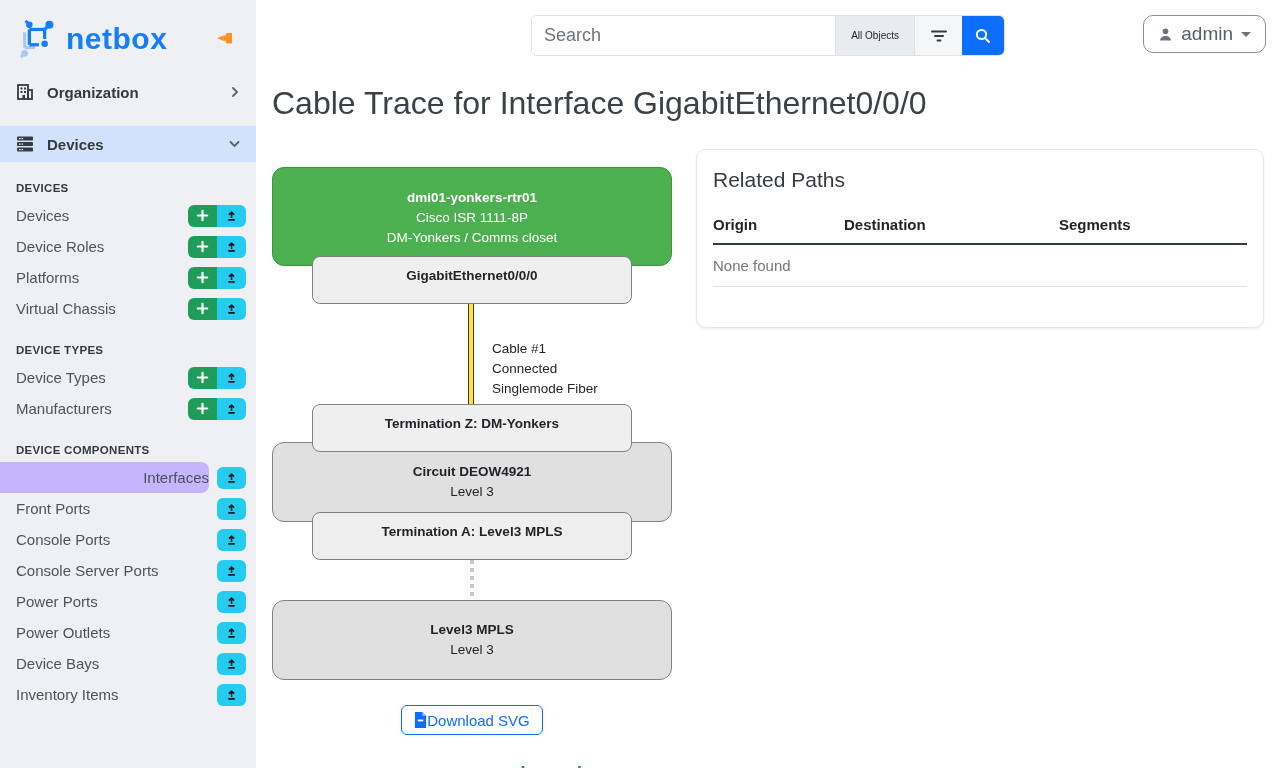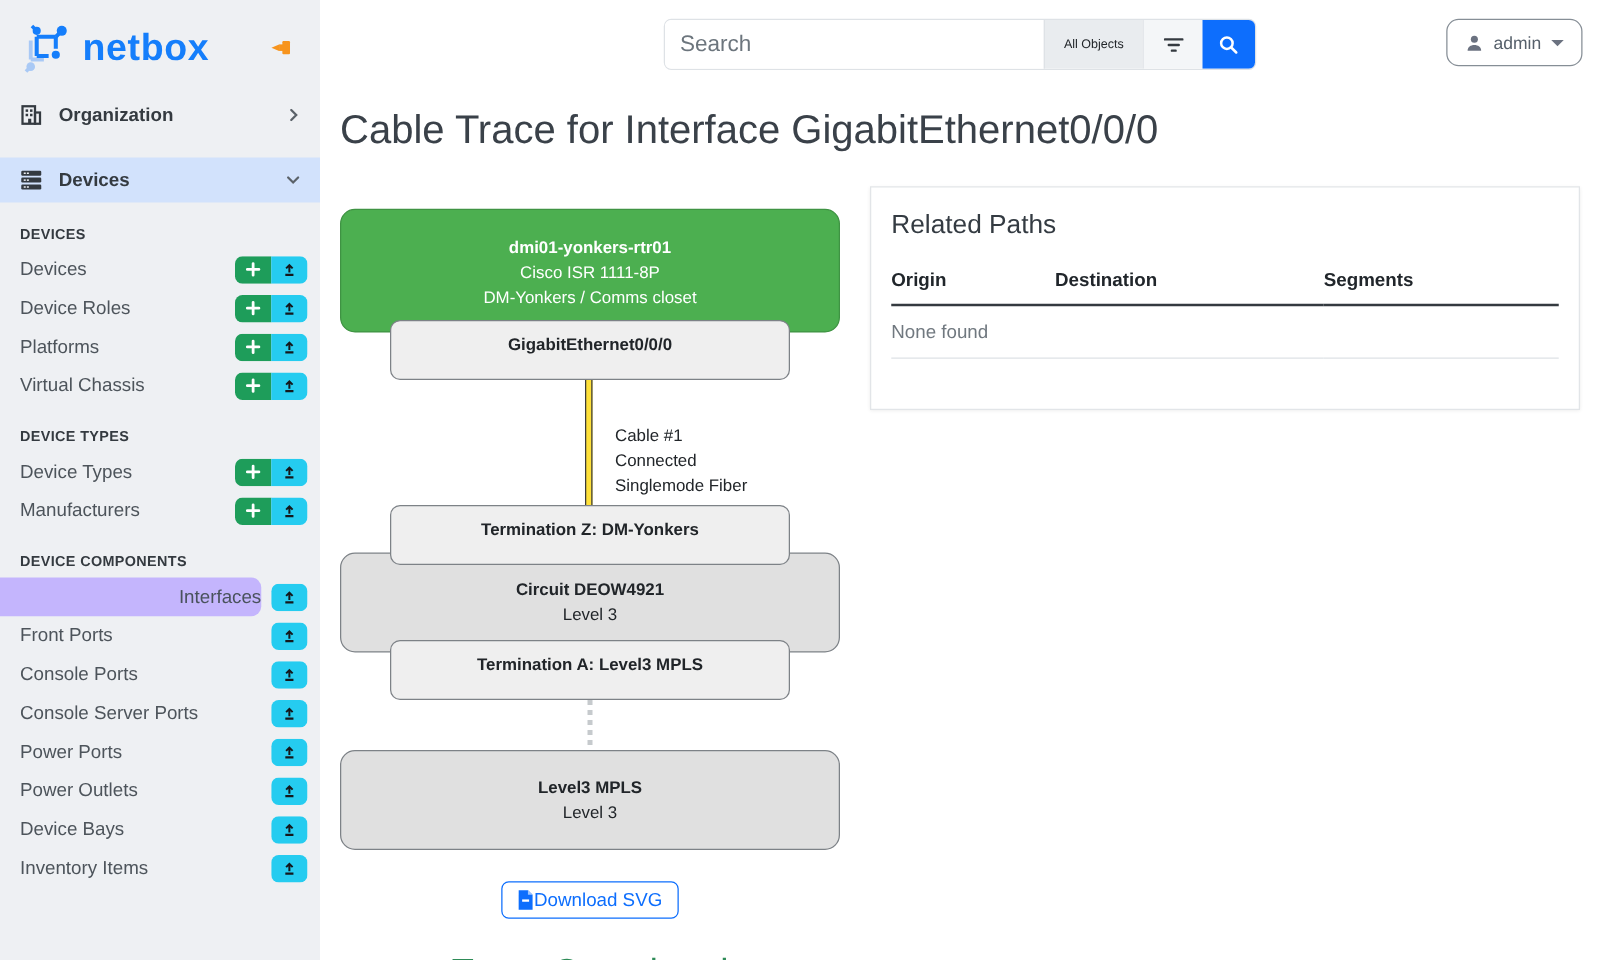--- a/index.html
+++ b/index.html
@@ -40,21 +40,21 @@
                        font-family:"Liberation Sans",sans-serif; color:#212529; background:#fff; }
   .searchgroup input::placeholder { color:#6c757d; }
   .scope { display:flex; align-items:center; padding:0 15px; background:#e9ecef;
            border-left:1px solid #dee2e6; font-size:10px; color:#212529; cursor:pointer; }
   .filterbtn { width:48px; display:flex; align-items:center; justify-content:center;
                background:#f4f6f8; border-left:1px solid #dee2e6; cursor:pointer; }
   .searchbtn { width:42px; display:flex; align-items:center; justify-content:center;
                background:#0d6efd; border:none; cursor:pointer; }
   .userbtn { position:absolute; right:14px; top:15px; height:38px; display:flex; align-items:center;
              gap:8px; padding:0 14px; border:1px solid #868e96; border-radius:10px;
-             background:#fff; color:#56606b; font-size:14px; cursor:pointer; }
+             background:#fff; color:#56606b; font-size:19px; cursor:pointer; }
   .caret { width:0; height:0; border-left:5px solid transparent; border-right:5px solid transparent;
            border-top:5px solid #6b7280; }
 
   
   .page-title { font-size:32px; font-weight:400; color:#3a4149; margin:14px 0 0 16px; }
   .content-row { display:flex; align-items:flex-start; margin-top:27px; }
 
   
   .trace-col { width:400px; margin-left:16px; padding-top:18px; display:flex;
                flex-direction:column; align-items:center; }
@@ -78,21 +78,21 @@
   .box-net { width:400px; height:80px; background:#e0e0e0; border:1px solid #7d8287;
              border-radius:12px; padding-top:19px; line-height:20px; color:#212529; }
   .dl-btn { margin-top:25px; display:inline-flex; align-items:center; gap:0;
             padding:5px 12px; height:30px; border:1px solid #0d6efd; border-radius:6px;
             background:#fff; color:#0d6efd; font-size:15px; cursor:pointer;
             font-family:"Liberation Sans",sans-serif; }
   .trace-status { margin-top:27px; font-size:29px; color:#2e8b57; }
 
   
   .card { width:568px; margin-left:24px; background:#fff; border:1px solid #e2e5e8;
-          border-radius:0; box-shadow:0 1px 3px rgba(0,0,0,.08); padding:18px 16px 14px; }
+          border-radius:10px; box-shadow:0 1px 3px rgba(0,0,0,.08); padding:18px 16px 14px; }
   .card h2 { font-size:21px; font-weight:400; color:#343b42; margin-bottom:20px; }
   .card table { width:100%; border-collapse:collapse; }
   .card th { text-align:left; font-size:15px; color:#21262b; padding:4px 0 10px;
              border-bottom:2px solid #343a40; }
   .card td { font-size:15px; color:#70787f; padding:12px 0;
              border-bottom:1px solid #dee2e6; }
   .card .pad-bottom { height:26px; }
 
   .ico { display:inline-flex; align-items:center; justify-content:center; }
 </style>

